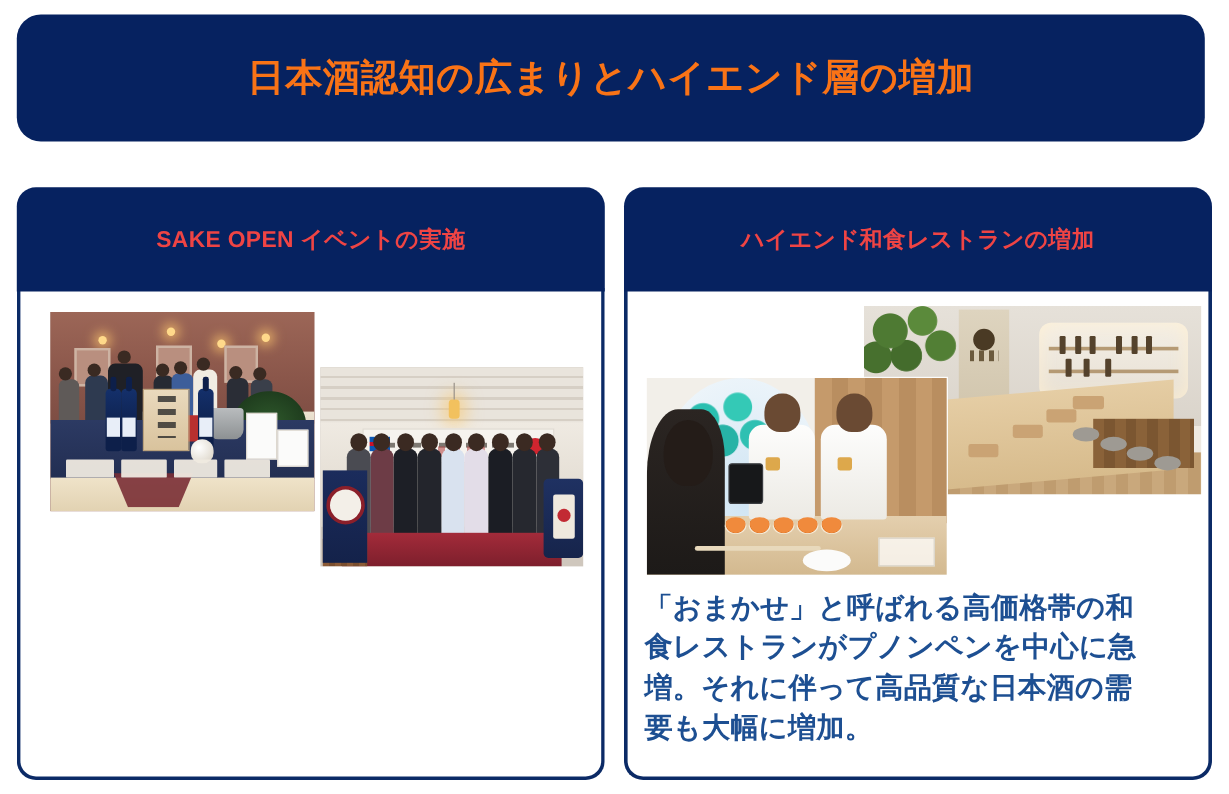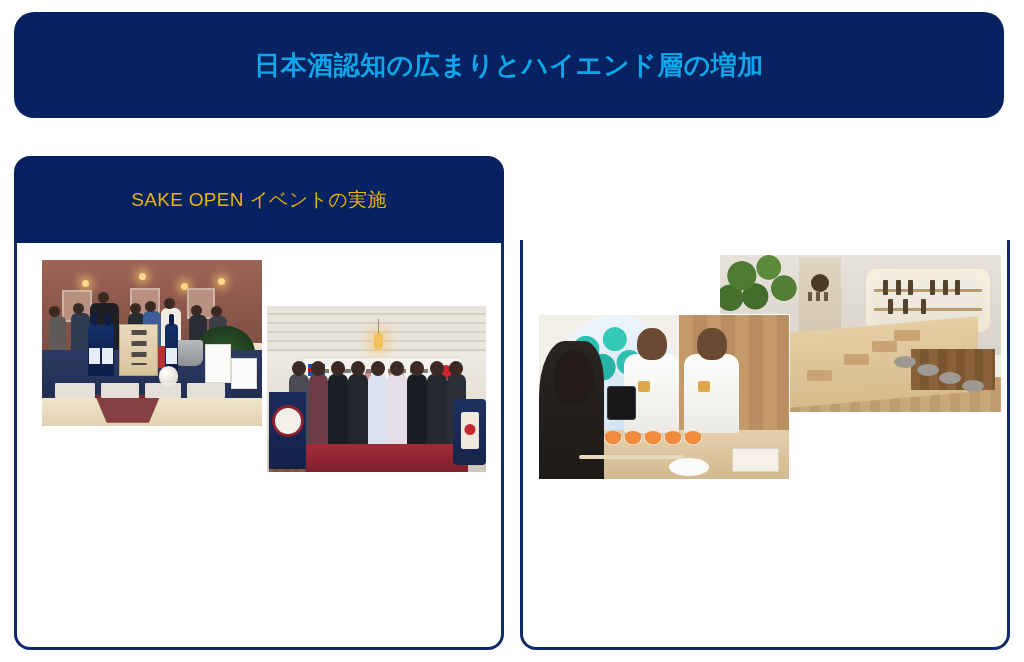--- a/index.html
+++ b/index.html
@@ -30,22 +30,22 @@
     width: 990px;
     height: 106px;
     background: #062260;
     border-radius: 20px;
     display: flex;
     align-items: center;
     justify-content: center;
     box-sizing: border-box;
   }
   .title-text {
-    color: #0ea5e9;
-    font-size: 26px;
+    color: #f97316;
+    font-size: 31px;
     font-weight: 700;
     letter-spacing: 0.5px;
     line-height: 1.1;
     white-space: nowrap;
   }
 
   
   .card {
     position: absolute;
     top: 156px;
@@ -63,23 +63,23 @@
     height: 87px;
     background: #062260;
     border-radius: 16px 16px 0 0;
     display: flex;
     align-items: center;
     justify-content: center;
     box-sizing: border-box;
     z-index: 3;
   }
   .card-header-text {
-    color: #eab308;
+    color: #ef4444;
     font-size: 19px;
-    font-weight: 400;
+    font-weight: 700;
     letter-spacing: 0.3px;
     white-space: nowrap;
   }
 
   .card-body {
     position: absolute;
     left: 0;
     top: 84px;
     width: 490px;
     height: 410px;
@@ -551,20 +551,23 @@
           </div>
         </div>
 
       </div>
 
     </div>
   </div>
 
   <div class="card card-right">
 
+    <div class="card-header">
+      <div class="card-header-text">ハイエンド和食レストランの増加</div>
+    </div>
 
     <div class="card-body">
 
       <div class="photo-area">
 
         <div class="photo ph-rest" style="left:197px; top:15px; width:281px; height:157px;">
           <div class="rwall"></div>
           <div class="foliage"></div>
           <div class="noren">
             <span class="logo"></span>
@@ -618,16 +621,20 @@
           <div class="sushi" style="left:42%;"></div>
           <div class="sushi" style="left:50%;"></div>
           <div class="sushi" style="left:58%;"></div>
           <div class="chopstick"></div>
           <div class="plate"></div>
           <div class="tray"></div>
         </div>
 
       </div>
 
+      <div class="card-text">「おまかせ」と呼ばれる高価格帯の和
+食レストランがプノンペンを中心に急
+増。それに伴って高品質な日本酒の需
+要も大幅に増加。</div>
     </div>
   </div>
 
 </div>
 
 </body></html>

